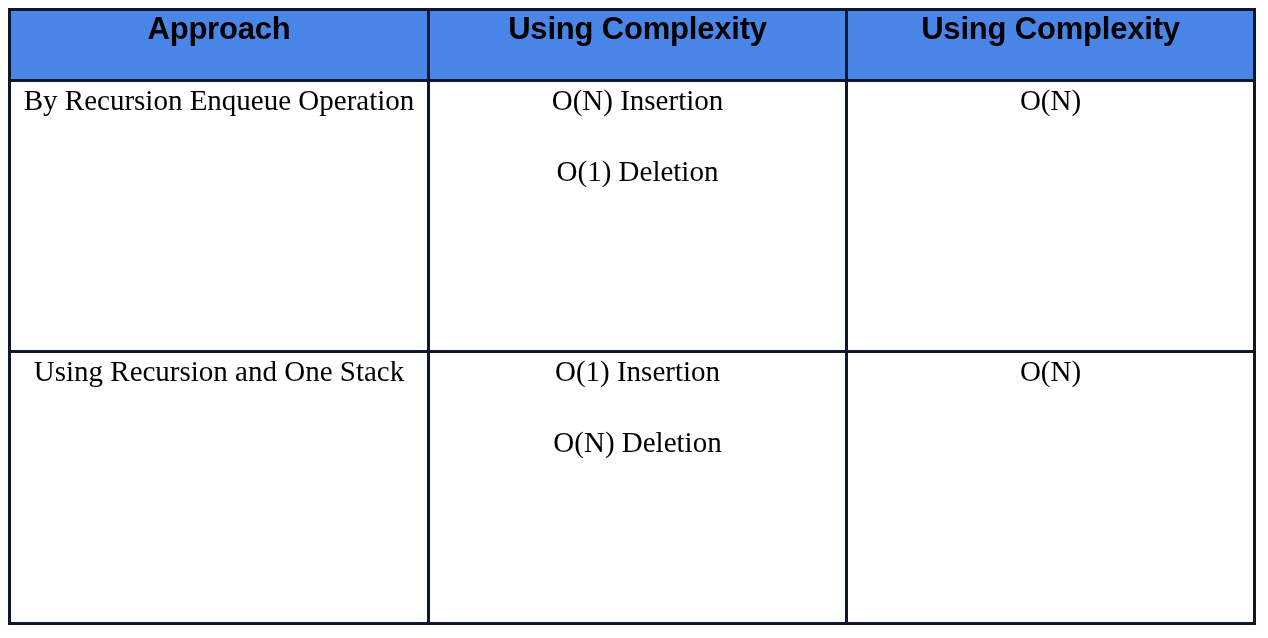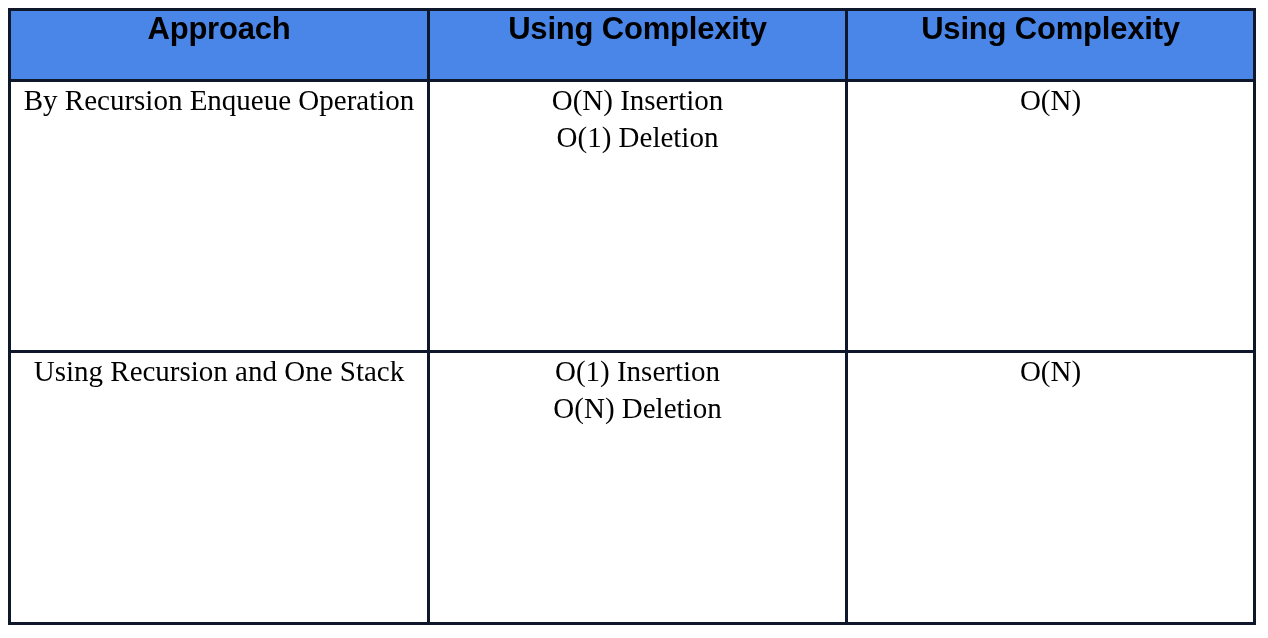--- a/index.html
+++ b/index.html
@@ -65,20 +65,21 @@
   }
 
   tbody tr.row-1 td { height: 184px; }
   tbody tr.row-2 td { height: 180px; }
   tbody tr.row-3 td { height: 185px; text-align: center; }
 
   .cell-lines p {
     margin: 0 0 0 0;
   }
   .cell-lines p + p {
+    margin-top: 34px;
   }
 
   .col-approach  { width: 419px; }
   .col-time      { width: 418px; }
   .col-space     { width: 408px; }
 </style>
 </head>
 <body>
 
 <div id="table-wrap">

